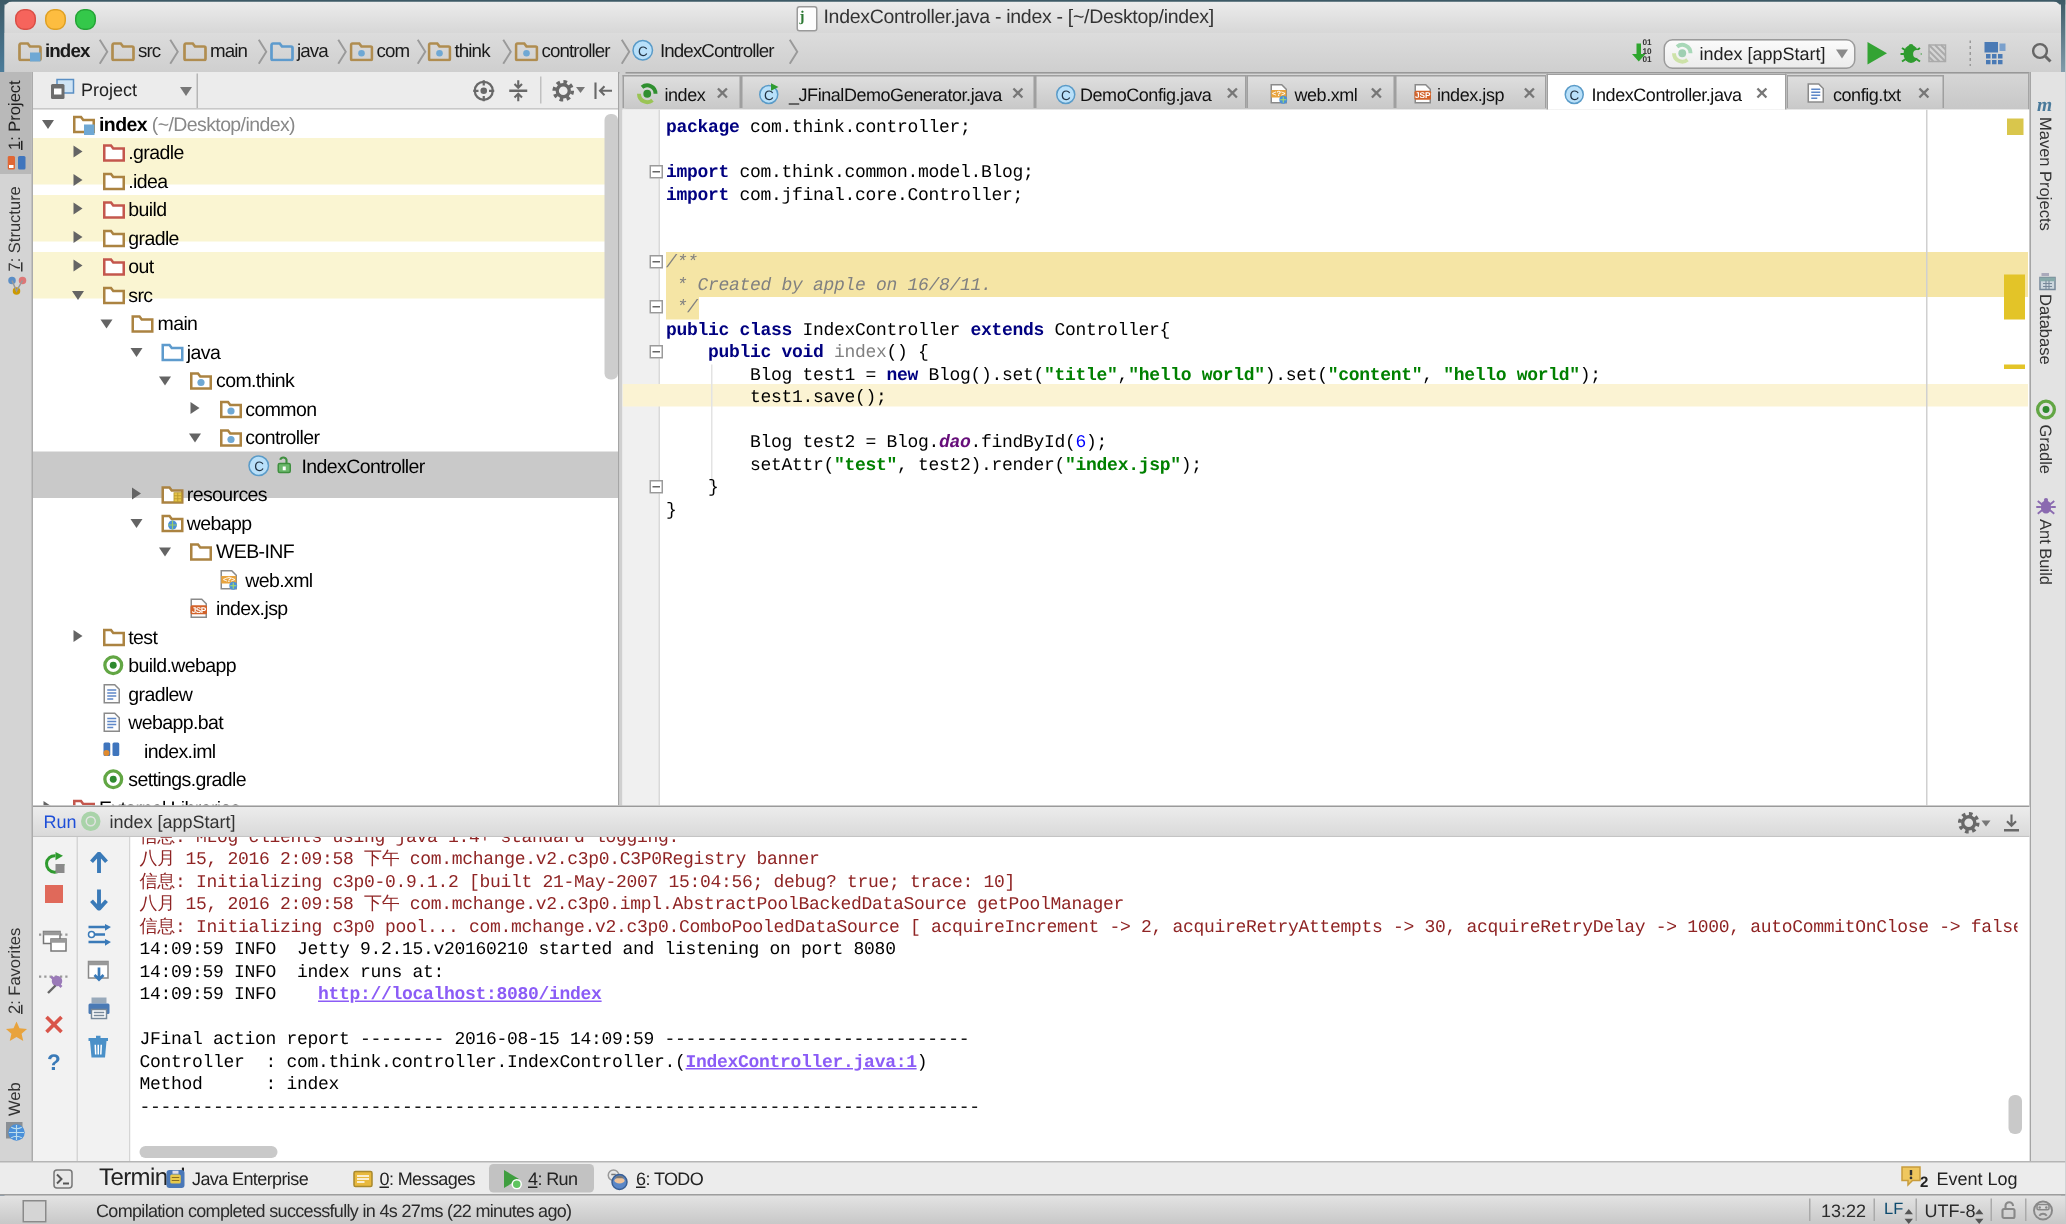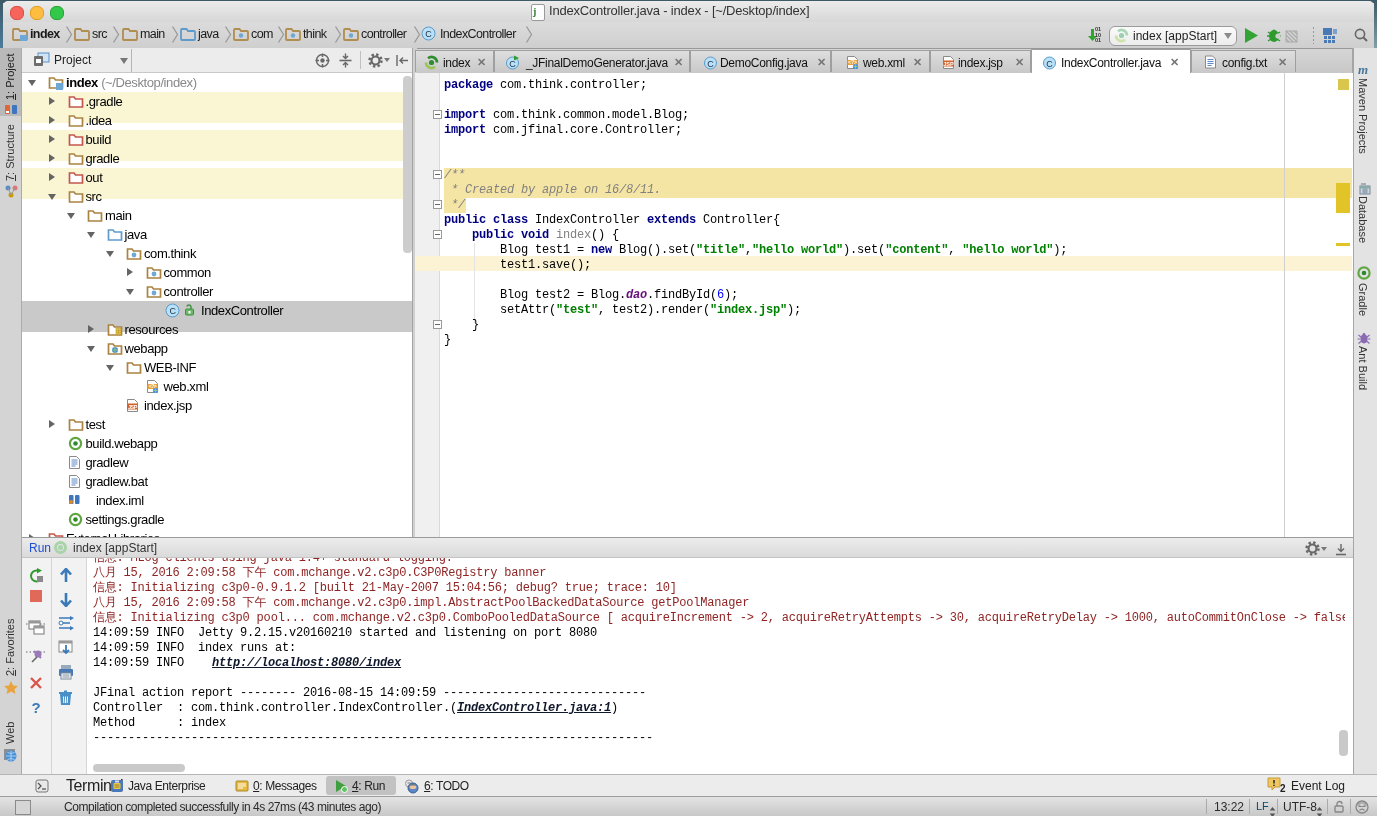--- a/index.html
+++ b/index.html
@@ -8,21 +8,21 @@
 .str{color:#008000;font-weight:bold}
 .cmt{color:#808080;font-style:italic}
 .num{color:#0000ff}
 .trow{position:absolute;height:31px;display:flex;align-items:center;font-size:13px;letter-spacing:-0.4px;color:#000;white-space:nowrap}
 .arr{width:0;height:0;display:block}
 .arr.r{border-left:6px solid #646464;border-top:4px solid transparent;border-bottom:4px solid transparent}
 .arr.d{border-top:6px solid #646464;border-left:4px solid transparent;border-right:4px solid transparent}
 .sep{position:absolute;width:1px;background:#aaa}
 .cline{position:absolute;left:93px;white-space:pre;font-family:"Liberation Mono",monospace;font-size:12px;letter-spacing:-0.2px;line-height:15px}
 .red{color:#8f2424}
-.lnk{color:#0f172a;font-style:italic;font-weight:bold;text-decoration:underline}
+.lnk{color:#8b5cf6;font-weight:bold;text-decoration:underline}
 </style></head>
 <body>
 
 <div class="a" style="left:0;top:0;width:1377px;height:3px;background:#3d5a66"></div>
 <div class="a" style="left:0;top:0;width:3px;height:816px;background:linear-gradient(#3d5a66,#5a9fd0 12%,#4c86b4 60%,#2e5e8c)"></div>
 <div class="a" style="left:1374px;top:0;width:3px;height:816px;background:linear-gradient(#3d5a66,#9ab4c4 8%,#b0b6ba 30%,#9aa2a8)"></div>
 
 <div class="a" style="left:3px;top:1px;width:1371px;height:21px;background:linear-gradient(#ececec,#d7d7d7);border-bottom:1px solid #b1b1b1;border-radius:5px 5px 0 0"></div>
 <div class="a" style="left:10px;top:6px;width:12px;height:12px;border-radius:6px;background:#f6645c;border:0.5px solid #d94f46"></div>
 <div class="a" style="left:30px;top:6px;width:12px;height:12px;border-radius:6px;background:#fdbd40;border:0.5px solid #dfa023"></div>
@@ -408,21 +408,21 @@
         </span>
         <span style="position:absolute;left:63.5px;top:2px">gradlew</span>
       </div>
       <div class="trow" style="left:0;top:423.5px;width:390px;">
         <span style="position:absolute;left:45.5px;top:2px;display:flex">
           <svg width="13" height="15" style="flex:none">
             <path d="M1.5 1.5 L8.5 1.5 L11.5 4.5 L11.5 13.5 L1.5 13.5 Z" fill="#fdfdfd" stroke="#8a8a8a"></path>
             <path d="M3.5 5 L9.5 5 M3.5 7 L9.5 7 M3.5 9 L9.5 9 M3.5 11 L7.5 11" stroke="#5e87c8" stroke-width="1"></path>
           </svg>
         </span>
-        <span style="position:absolute;left:63.5px;top:2px">gradlew.bat</span>
+        <span style="position:absolute;left:63.5px;top:2px">webapp.bat</span>
       </div>
       <div class="trow" style="left:0;top:442.5px;width:390px;">
         <span style="position:absolute;left:45.5px;top:2px;display:flex">
           <svg width="14" height="14" style="flex:none">
             <rect x="1" y="2" width="4.5" height="9" rx="1" fill="#3f75bd"></rect>
             <rect x="7" y="2" width="4.5" height="9" rx="1" fill="#3f75bd"></rect>
             <circle cx="3" cy="9" r="2" fill="#e08a2e"></circle>
           </svg>
         </span>
         <span style="position:absolute;left:74px;top:2px">index.iml</span>
@@ -749,21 +749,21 @@
         <path d="M1 1 L13 1 L13 10 L8 10 L5 13 L5 10 L1 10 Z" fill="#efc75e" stroke="#c89c3c"></path>
         <path d="M7 3 L7 6.5" stroke="#333" stroke-width="1.6"></path>
         <circle cx="7" cy="8.3" r="0.9" fill="#333"></circle>
       </svg></div>
     <div class="a" style="left:1280px;top:783px;font-size:10px;font-weight:bold;color:#222">2</div>
     <div class="a" style="left:1291px;top:779px;font-size:12px;color:#222">Event Log</div>
   </div>
 
 <div class="a" style="left:0;top:796px;width:1377px;height:20px;background:linear-gradient(#e3e3e3,#c8c8c8);border-top:1px solid #9e9e9e;box-sizing:border-box"></div>
 <div class="a" style="left:15px;top:800px;width:14px;height:13px;border:1px solid #8a8a8a;background:#d5d5d5"></div>
-<div class="a" style="left:64px;top:800px;font-size:12px;letter-spacing:-0.45px;color:#2b2b2b">Compilation completed successfully in 4s 27ms (43 minutes ago)</div>
+<div class="a" style="left:64px;top:800px;font-size:12px;letter-spacing:-0.45px;color:#2b2b2b">Compilation completed successfully in 4s 27ms (22 minutes ago)</div>
 <div class="sep" style="left:1206px;top:799px;height:15px"></div>
 <div class="a" style="left:1214px;top:800px;font-size:12px;color:#2b2b2b">13:22</div>
 <div class="sep" style="left:1249px;top:799px;height:15px"></div>
 <div class="a" style="left:1256px;top:800px;font-size:11px;color:#0c4a6e">LF</div>
 <div class="a" style="left:1269px;top:803px"><svg width="7" height="10">
       <path d="M3.5 0 L6.3 3.5 L0.7 3.5 Z M3.5 10 L6.3 6.5 L0.7 6.5 Z" fill="#555"></path>
     </svg></div>
 <div class="sep" style="left:1277px;top:799px;height:15px"></div>
 <div class="a" style="left:1283px;top:800px;font-size:12px;color:#2b2b2b">UTF-8</div>
 <div class="a" style="left:1316px;top:803px"><svg width="7" height="10">

